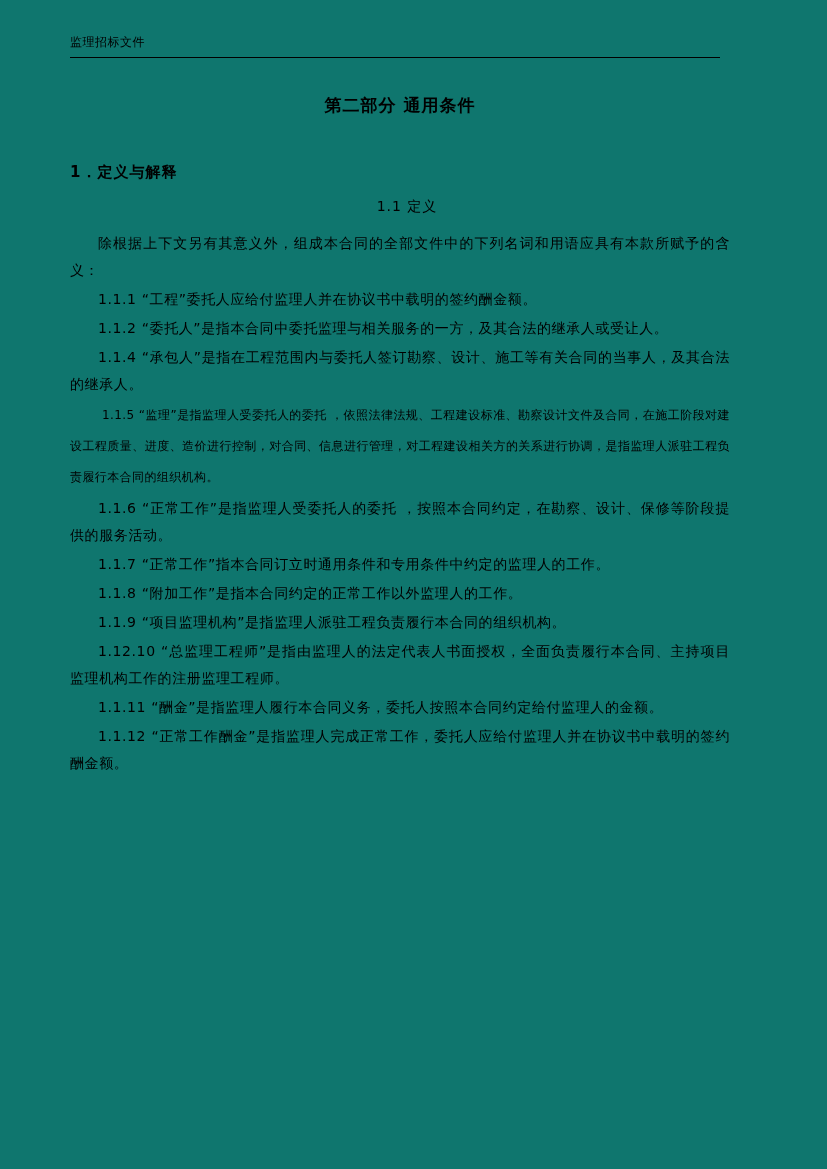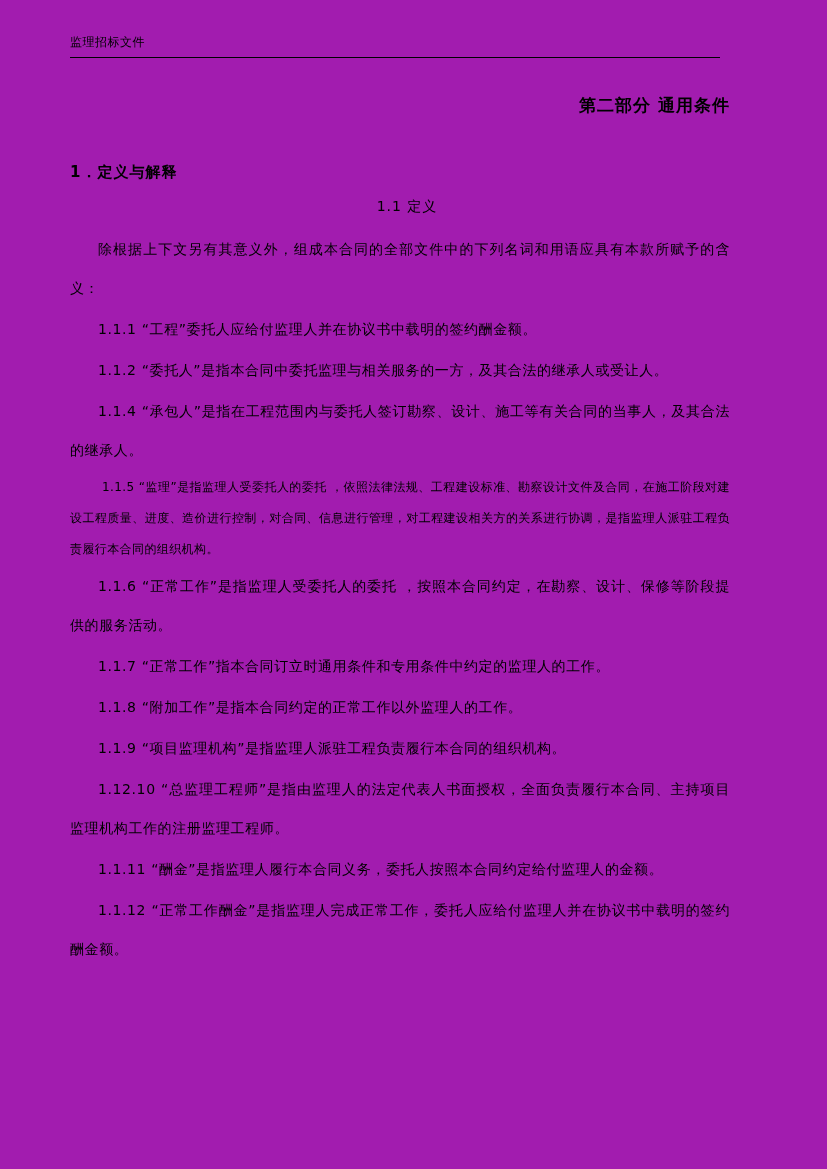--- a/index.html
+++ b/index.html
@@ -8,21 +8,21 @@
     background: #ffffff;
   }
   body {
     font-family: "Liberation Serif", "DejaVu Serif", serif;
     color: #000000;
   }
   .page {
     width: 827px;
     height: 1169px;
     position: relative;
-    background: #a21caf;
+    background: #0f766e;
     box-sizing: border-box;
     padding: 0;
     overflow: hidden;
   }
   .header {
     position: absolute;
     top: 34px;
     left: 70px;
     width: 650px;
     font-size: 12px;
@@ -38,21 +38,21 @@
     height: 0;
     border-top: 1px solid #000;
   }
   .content {
     position: absolute;
     top: 78px;
     left: 70px;
     width: 660px;
   }
   .doc-title {
-    text-align: right;
+    text-align: center;
     font-size: 17px;
     font-weight: bold;
     font-family: "DejaVu Sans", "Liberation Sans", sans-serif;
     letter-spacing: 1px;
     margin-top: 16px;
     margin-bottom: 46px;
   }
   .sec-title {
     font-size: 15px;
     font-weight: bold;
@@ -64,21 +64,21 @@
     font-size: 14px;
     font-family: "DejaVu Sans", "Liberation Sans", sans-serif;
     letter-spacing: 1px;
     margin-left: 14px;
     margin-bottom: 14px;
     text-align: center;
   }
   p.para {
     font-size: 14px;
     font-family: "DejaVu Sans", "Liberation Sans", sans-serif;
-    line-height: 39px;
+    line-height: 27px;
     margin: 0 0 2px 0;
     text-indent: 28px;
     letter-spacing: 0.6px;
     text-align: justify;
   }
   p.para.small {
     font-size: 12px;
     line-height: 31px;
     letter-spacing: 0.4px;
     text-indent: 32px;

